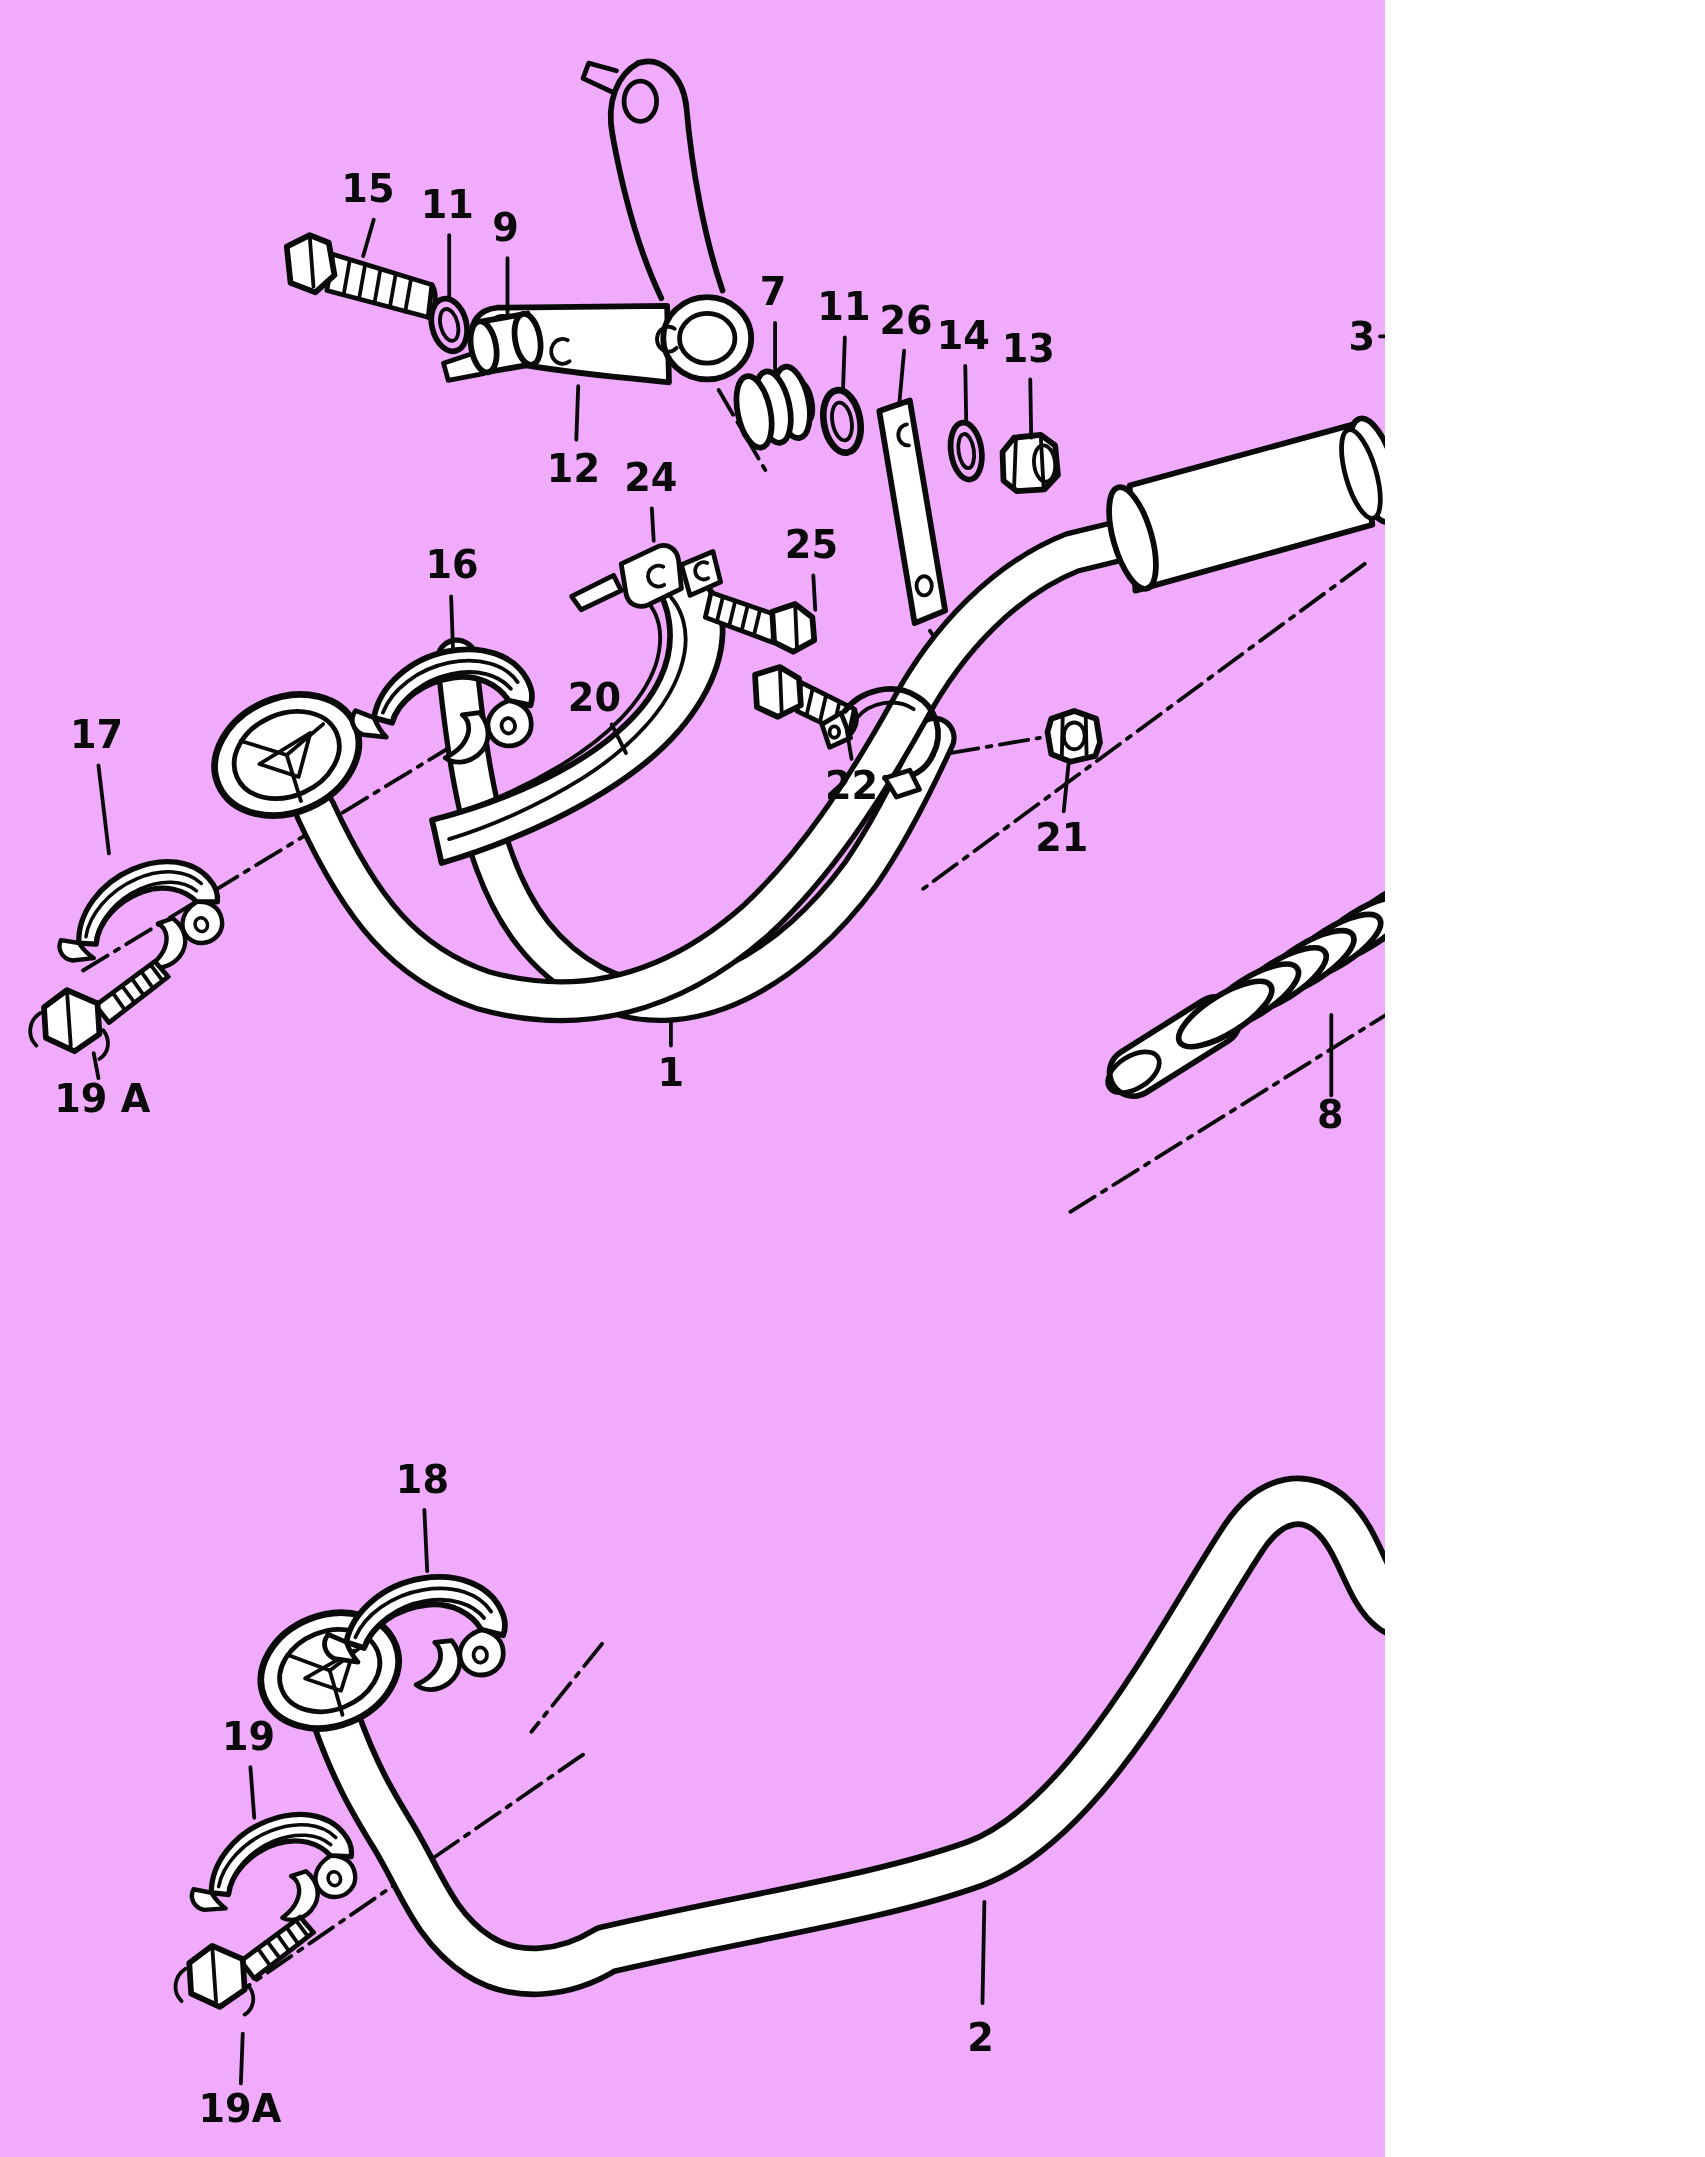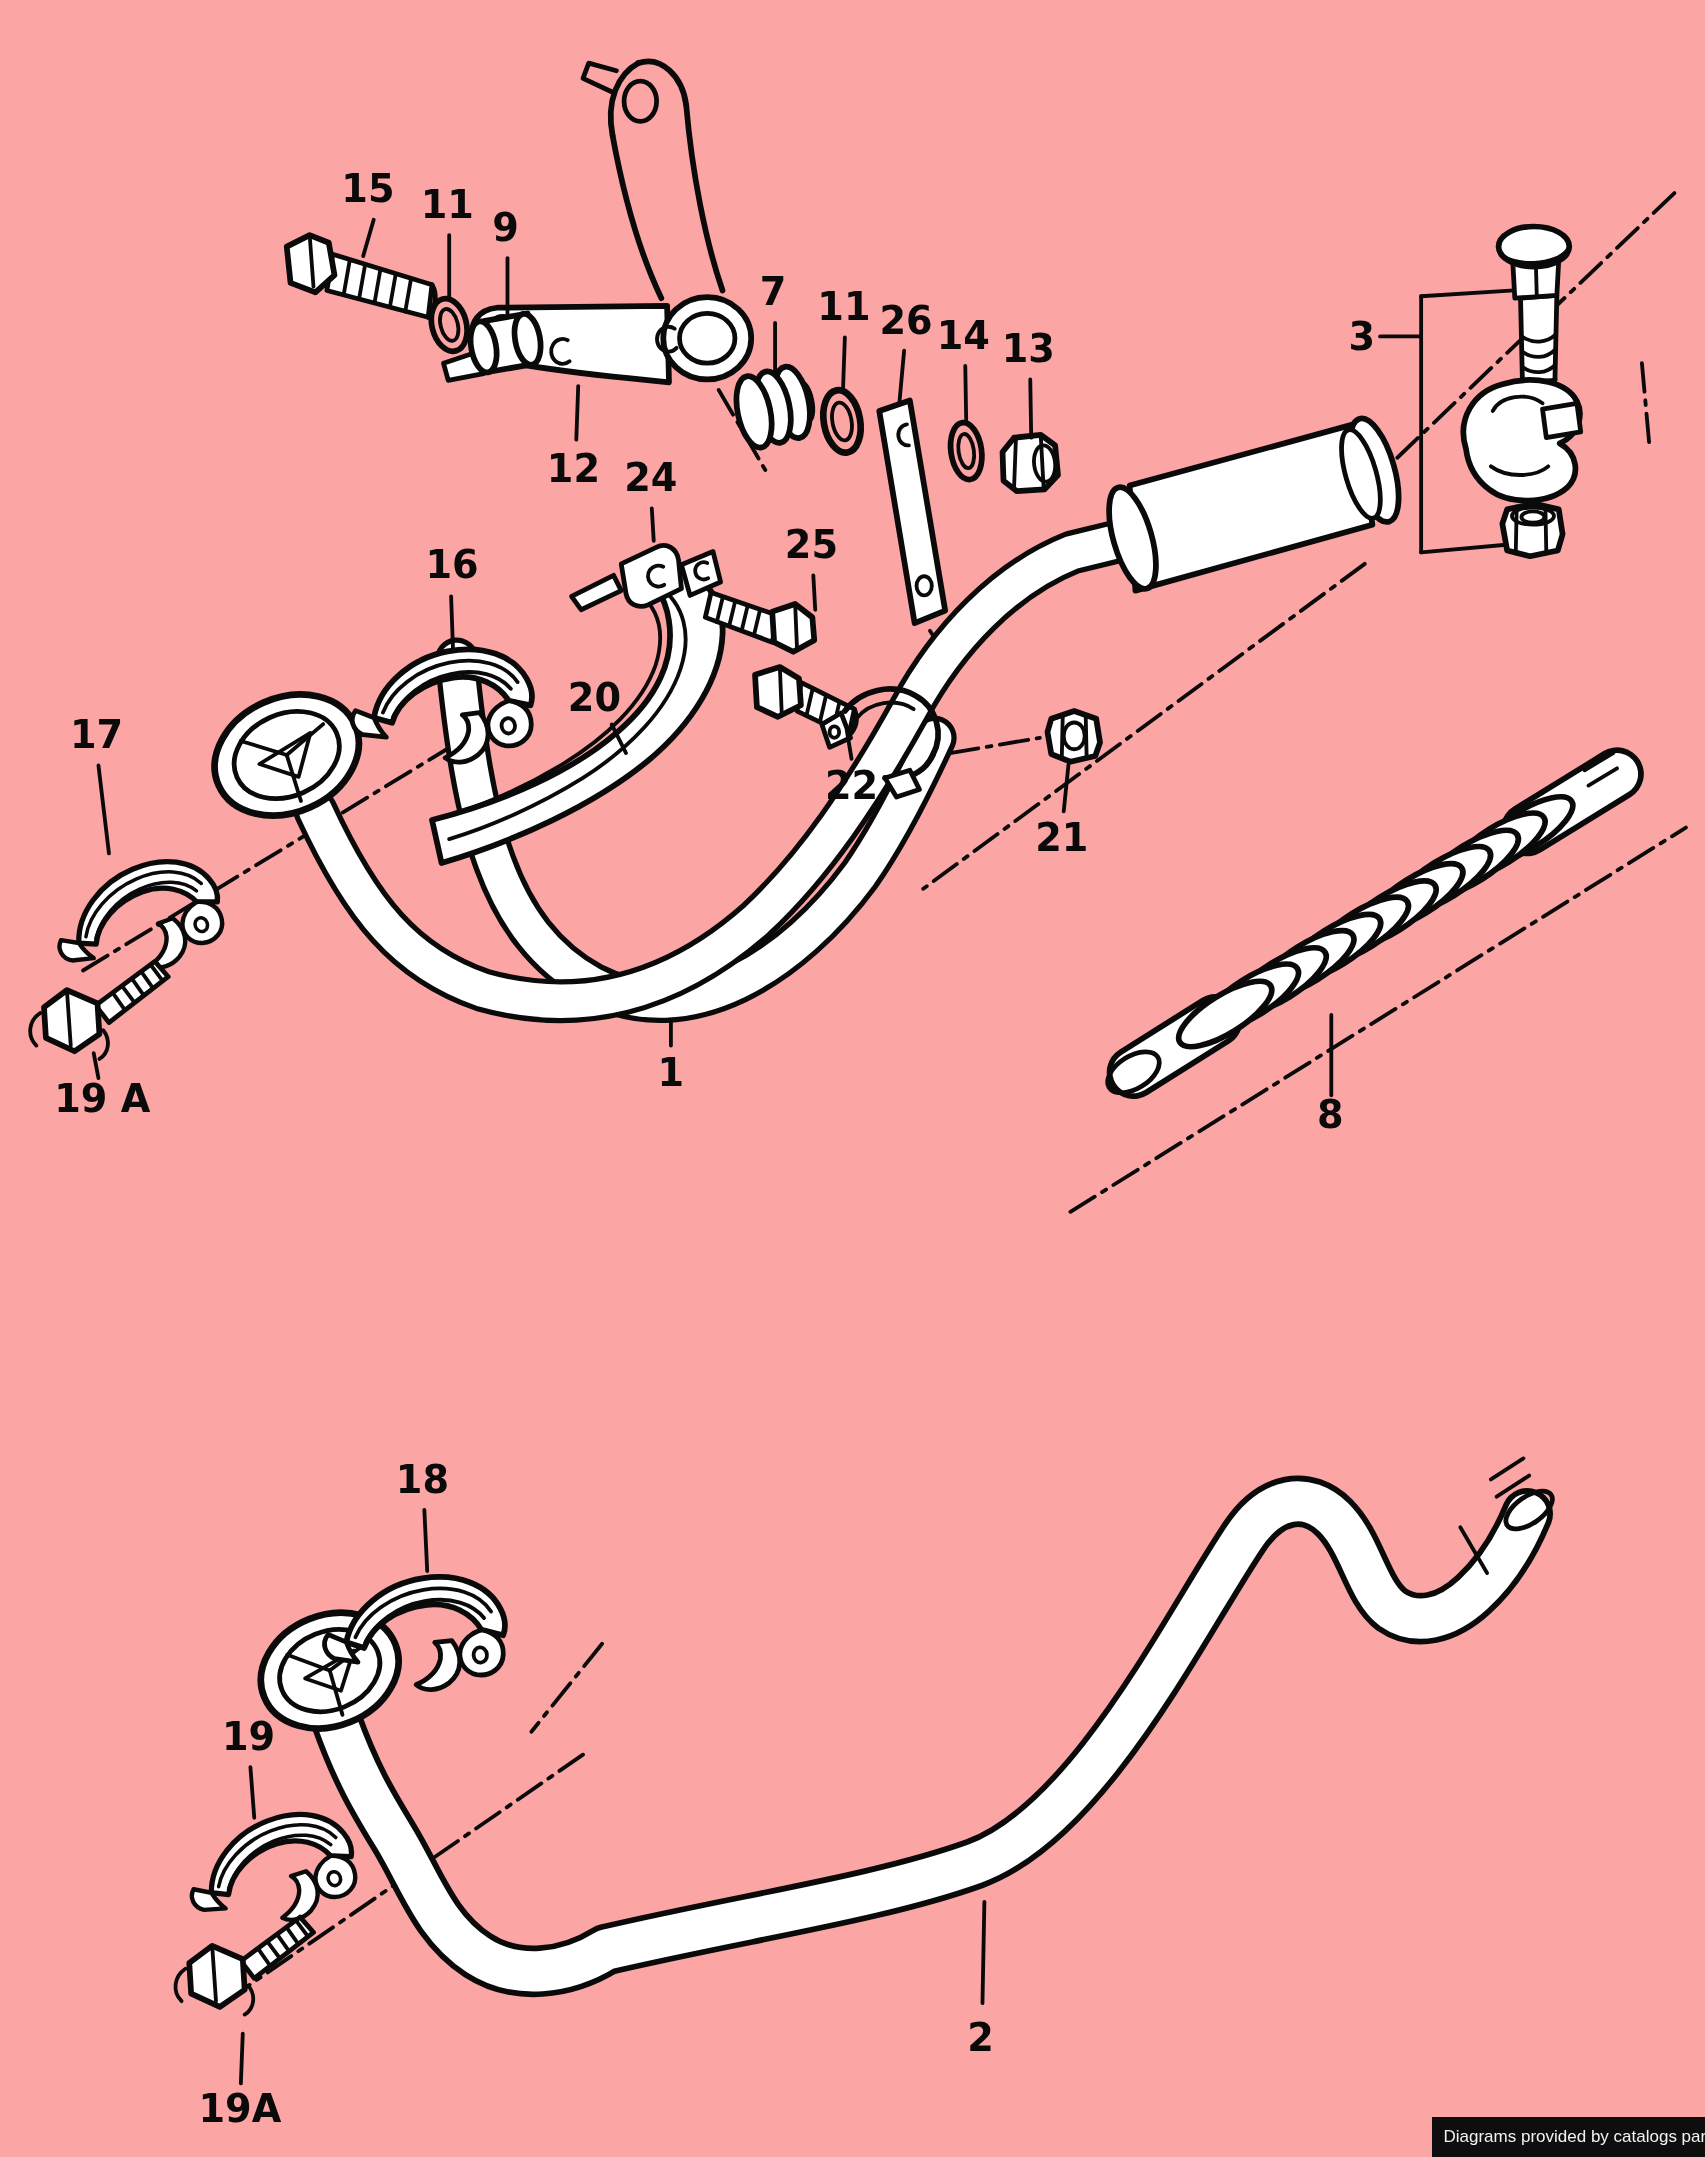--- a/index.html
+++ b/index.html
@@ -1,17 +1,17 @@
 <!DOCTYPE html>
 <html><head>
 <meta charset="utf-8">
 <style>
   html,body{margin:0;padding:0;background:#ffffff;}
   body{width:1705px;height:2157px;font-family:"DejaVu Sans",sans-serif;}
-  .stage{position:relative;width:1705px;height:2157px;background:#fca5a5;overflow:hidden;}
+  .stage{position:relative;width:1385px;height:2157px;background:#f0abfc;overflow:hidden;}
   .stage svg{position:absolute;left:0;top:0;}
 
   
   .ink{stroke:#0a0a0a;fill:none;stroke-linecap:round;stroke-linejoin:round;}
   .fw{fill:#ffffff;} .w4{stroke-width:4;} .w5{stroke-width:5;}
   .w6{stroke-width:6;} .w7{stroke-width:7;}
   .tubeB46{stroke:#0a0a0a;stroke-width:46;fill:none;stroke-linecap:round;stroke-linejoin:round;}
   .tubeW46{stroke:#ffffff;stroke-width:35;fill:none;stroke-linecap:round;stroke-linejoin:round;}
   .tubeB54{stroke:#0a0a0a;stroke-width:54;fill:none;stroke-linecap:round;stroke-linejoin:round;}
   .tubeW54{stroke:#ffffff;stroke-width:42;fill:none;stroke-linecap:round;stroke-linejoin:round;}

